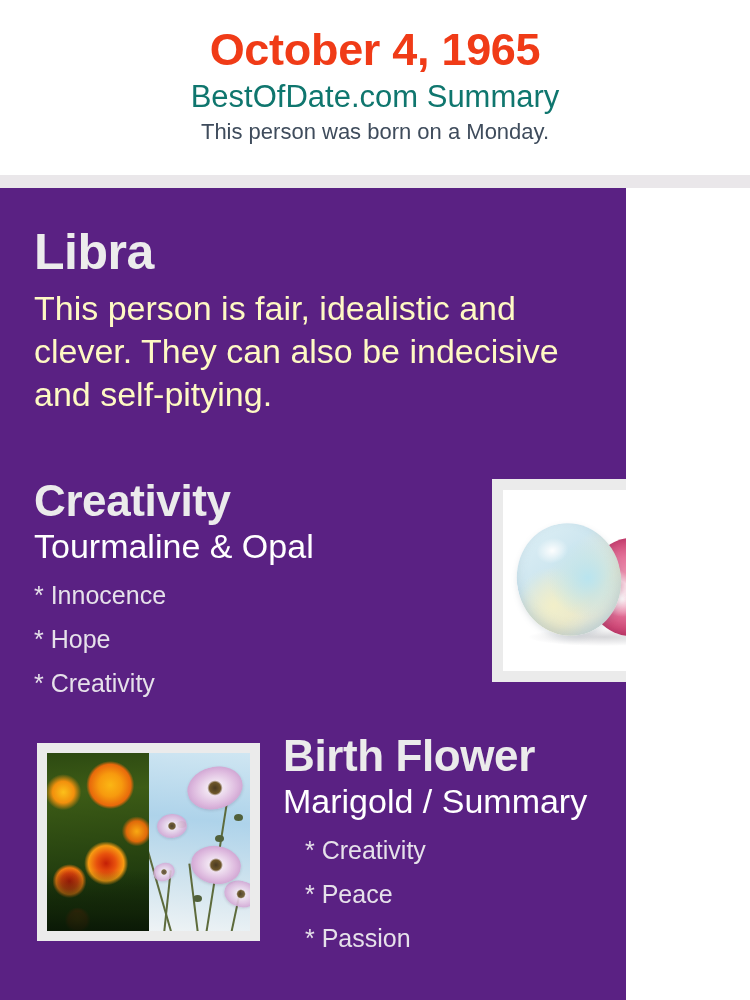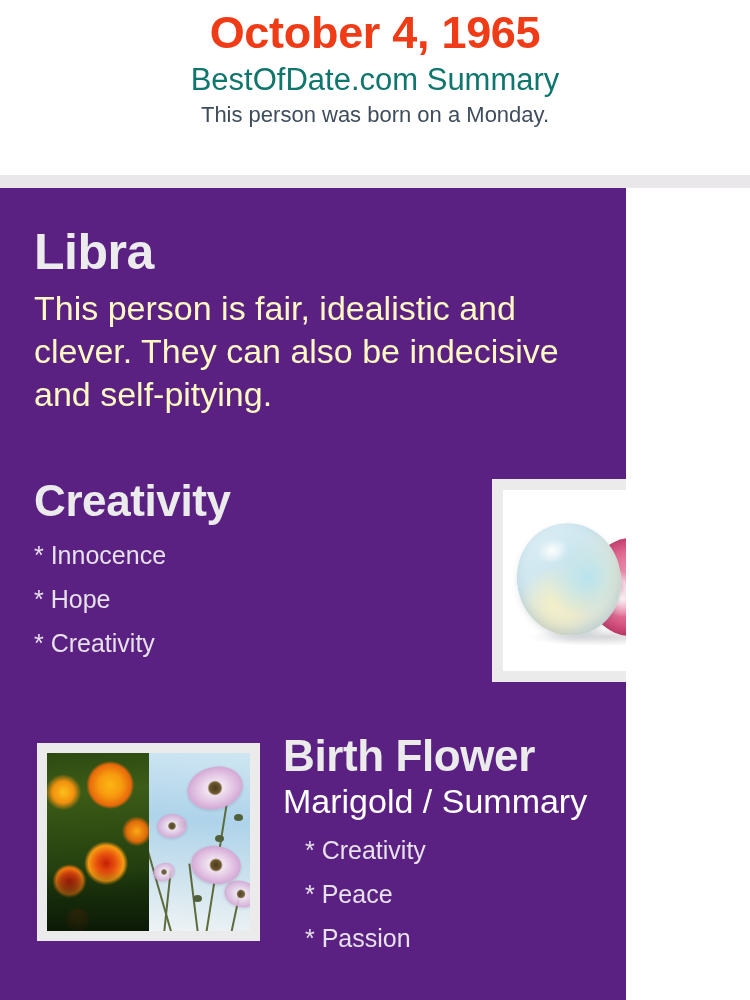--- a/index.html
+++ b/index.html
@@ -26,21 +26,21 @@
   
   .header {
     position: absolute;
     left: 0;
     top: 0;
     width: 750px;
     height: 175px;
     background: #ffffff;
     text-align: center;
     box-sizing: border-box;
-    padding-top: 5px;
+    padding-top: 22px;
   }
   .header-date {
     font-size: 45px;
     font-weight: bold;
     color: #f03b17;
     line-height: 56px;
     letter-spacing: -0.3px;
     white-space: nowrap;
   }
   .header-site {
@@ -305,20 +305,21 @@
 
   <div class="body-panel">
 
     <div class="zodiac">
       <div class="zodiac-title">Libra</div>
       <div class="zodiac-desc">This person is fair, idealistic and clever. They can also be indecisive and self-pitying.</div>
     </div>
 
     <div class="birthstone-text">
       <div class="section-heading">Creativity</div>
+      <div class="section-sub">Tourmaline &amp; Opal</div>
       <ul class="trait-list">
         <li>* Innocence</li>
         <li>* Hope</li>
         <li>* Creativity</li>
       </ul>
     </div>
 
     <div class="stone-frame">
       <div class="stone-canvas">
         <div class="stone-shadow"></div>

